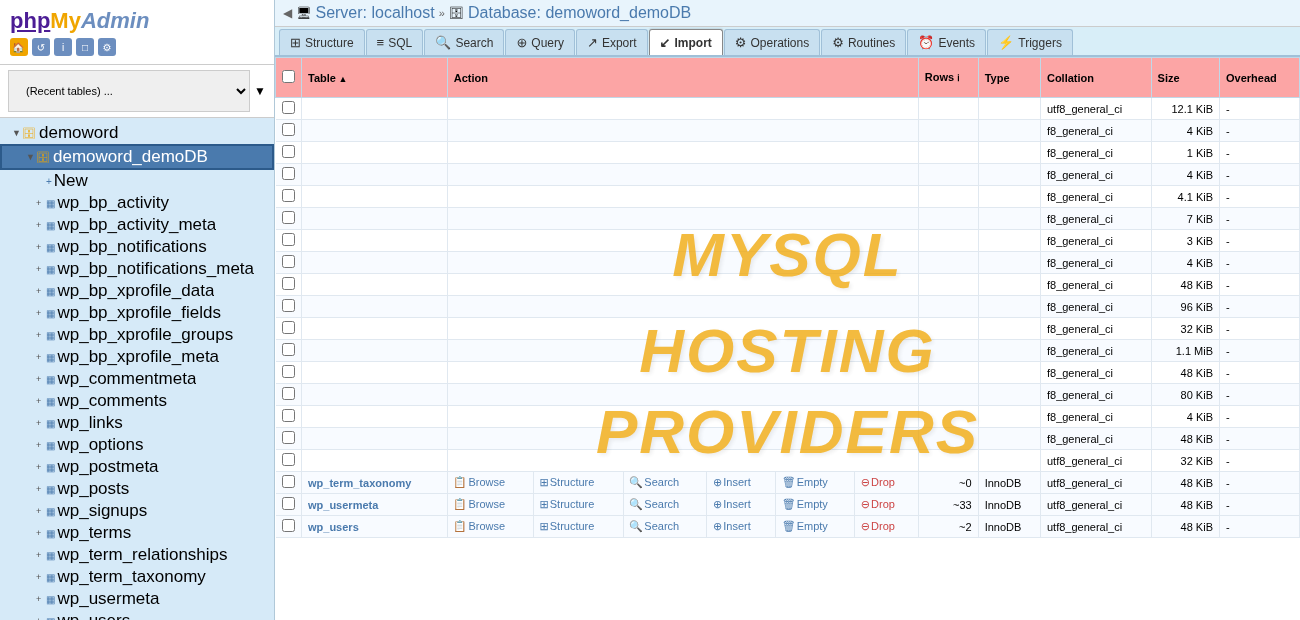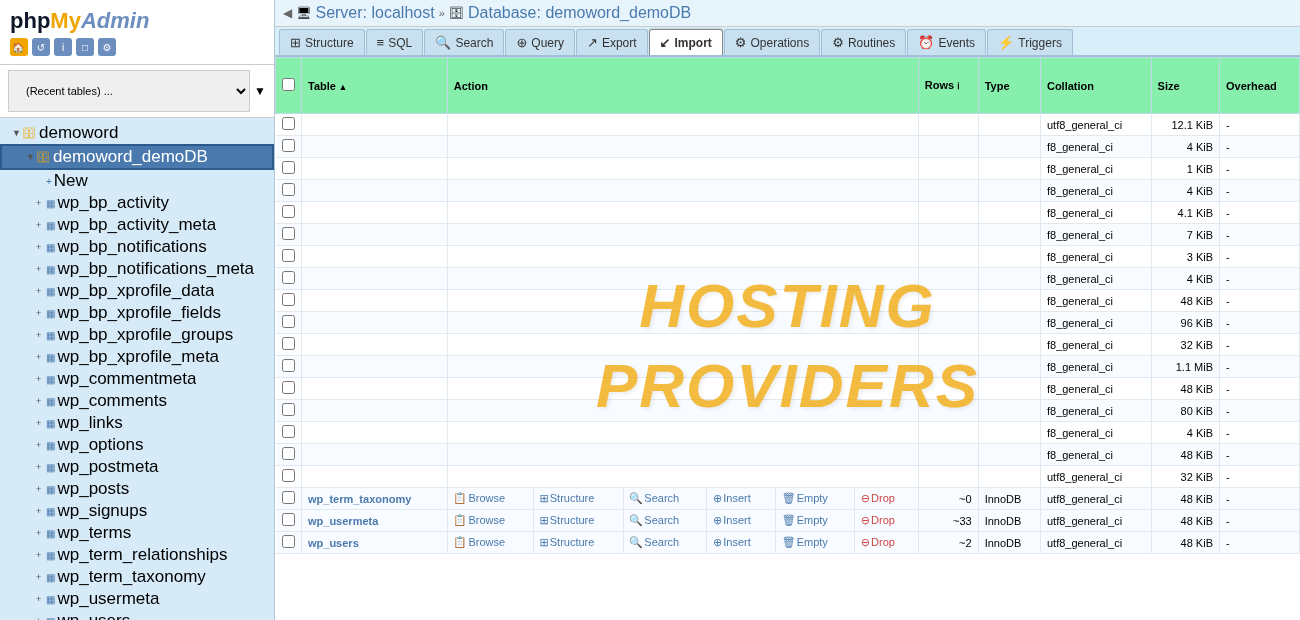--- a/index.html
+++ b/index.html
@@ -28,21 +28,21 @@
     .phpmyadmin-logo {
       background: #fff;
       padding: 8px 10px;
       border-bottom: 1px solid #ccc;
     }
 
     .logo-text {
       font-size: 22px;
       font-weight: bold;
     }
-    .logo-php { color: #0f172a; }
+    .logo-php { color: #4c1d95; text-decoration: underline; }
     .logo-my { color: #f0a500; }
     .logo-admin { color: #6c8ebf; font-style: italic; }
 
     .logo-icons {
       display: flex;
       gap: 4px;
       margin-top: 4px;
     }
     .logo-icon {
       width: 18px; height: 18px;
@@ -217,23 +217,23 @@
 
     .data-table {
       width: 100%;
       border-collapse: collapse;
       font-size: 11px;
       position: relative;
       z-index: 1;
     }
 
     .data-table thead th {
-      background: #86efac;
+      background: #fca5a5;
       border: 1px solid #c0d8e8;
-      padding: 20px 6px;
+      padding: 12px 6px;
       text-align: left;
       font-weight: bold;
       white-space: nowrap;
       position: sticky;
       top: 0;
       z-index: 3;
       margin-top: 43px;
     }
     .data-table thead th.sort-asc::after {
       content: ' ▲';
@@ -481,20 +481,21 @@
     </div>
     <div class="tab">
       <span class="tab-icon">⚡</span>
       <span>Triggers</span>
     </div>
   </div>
 
   <div class="table-container">
 
     <div class="watermark">
+      <span class="watermark-text watermark-line2">MYSQL</span>
       <span class="watermark-text watermark-line3">HOSTING PROVIDERS</span>
     </div>
 
     <table class="data-table">
       <thead>
         <tr>
           <th class="checkbox-col"><input type="checkbox" style=""></th>
           <th class="sort-asc">Table</th>
           <th colspan="6">Action</th>
           <th>Rows <span style="font-size:9px;">ℹ</span></th>

